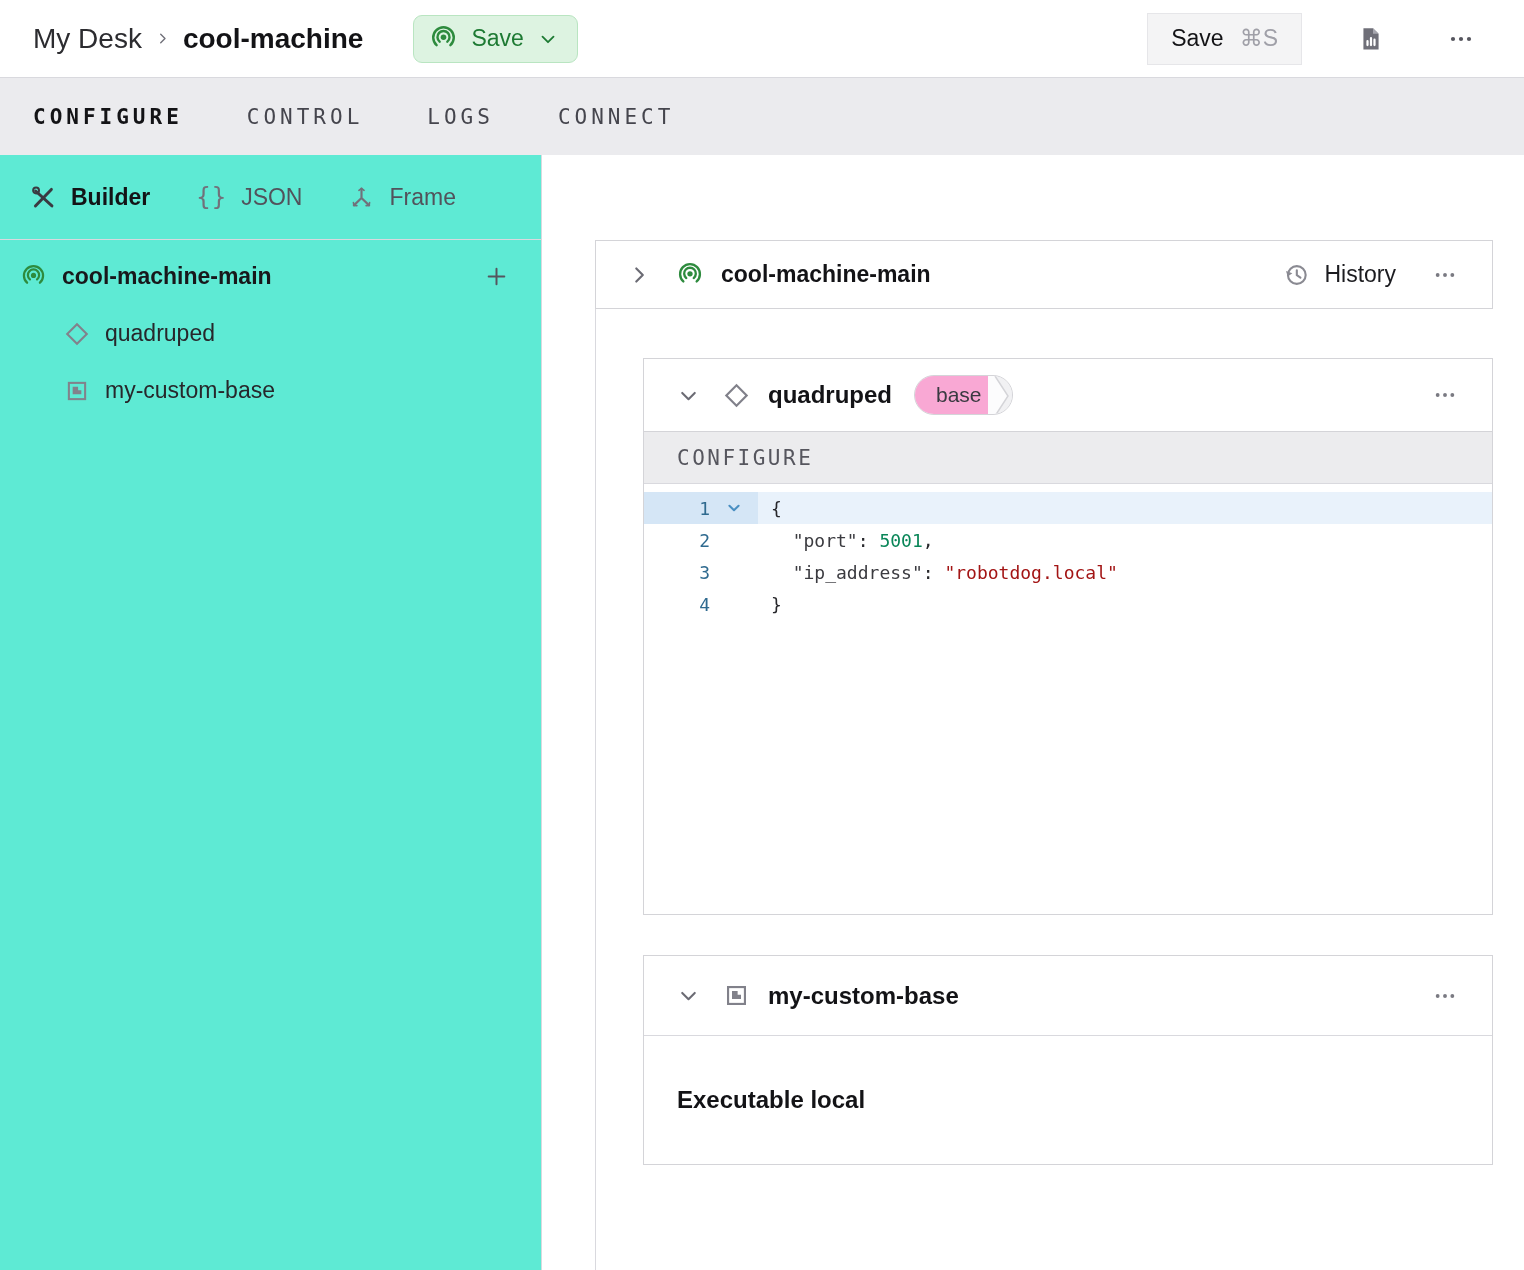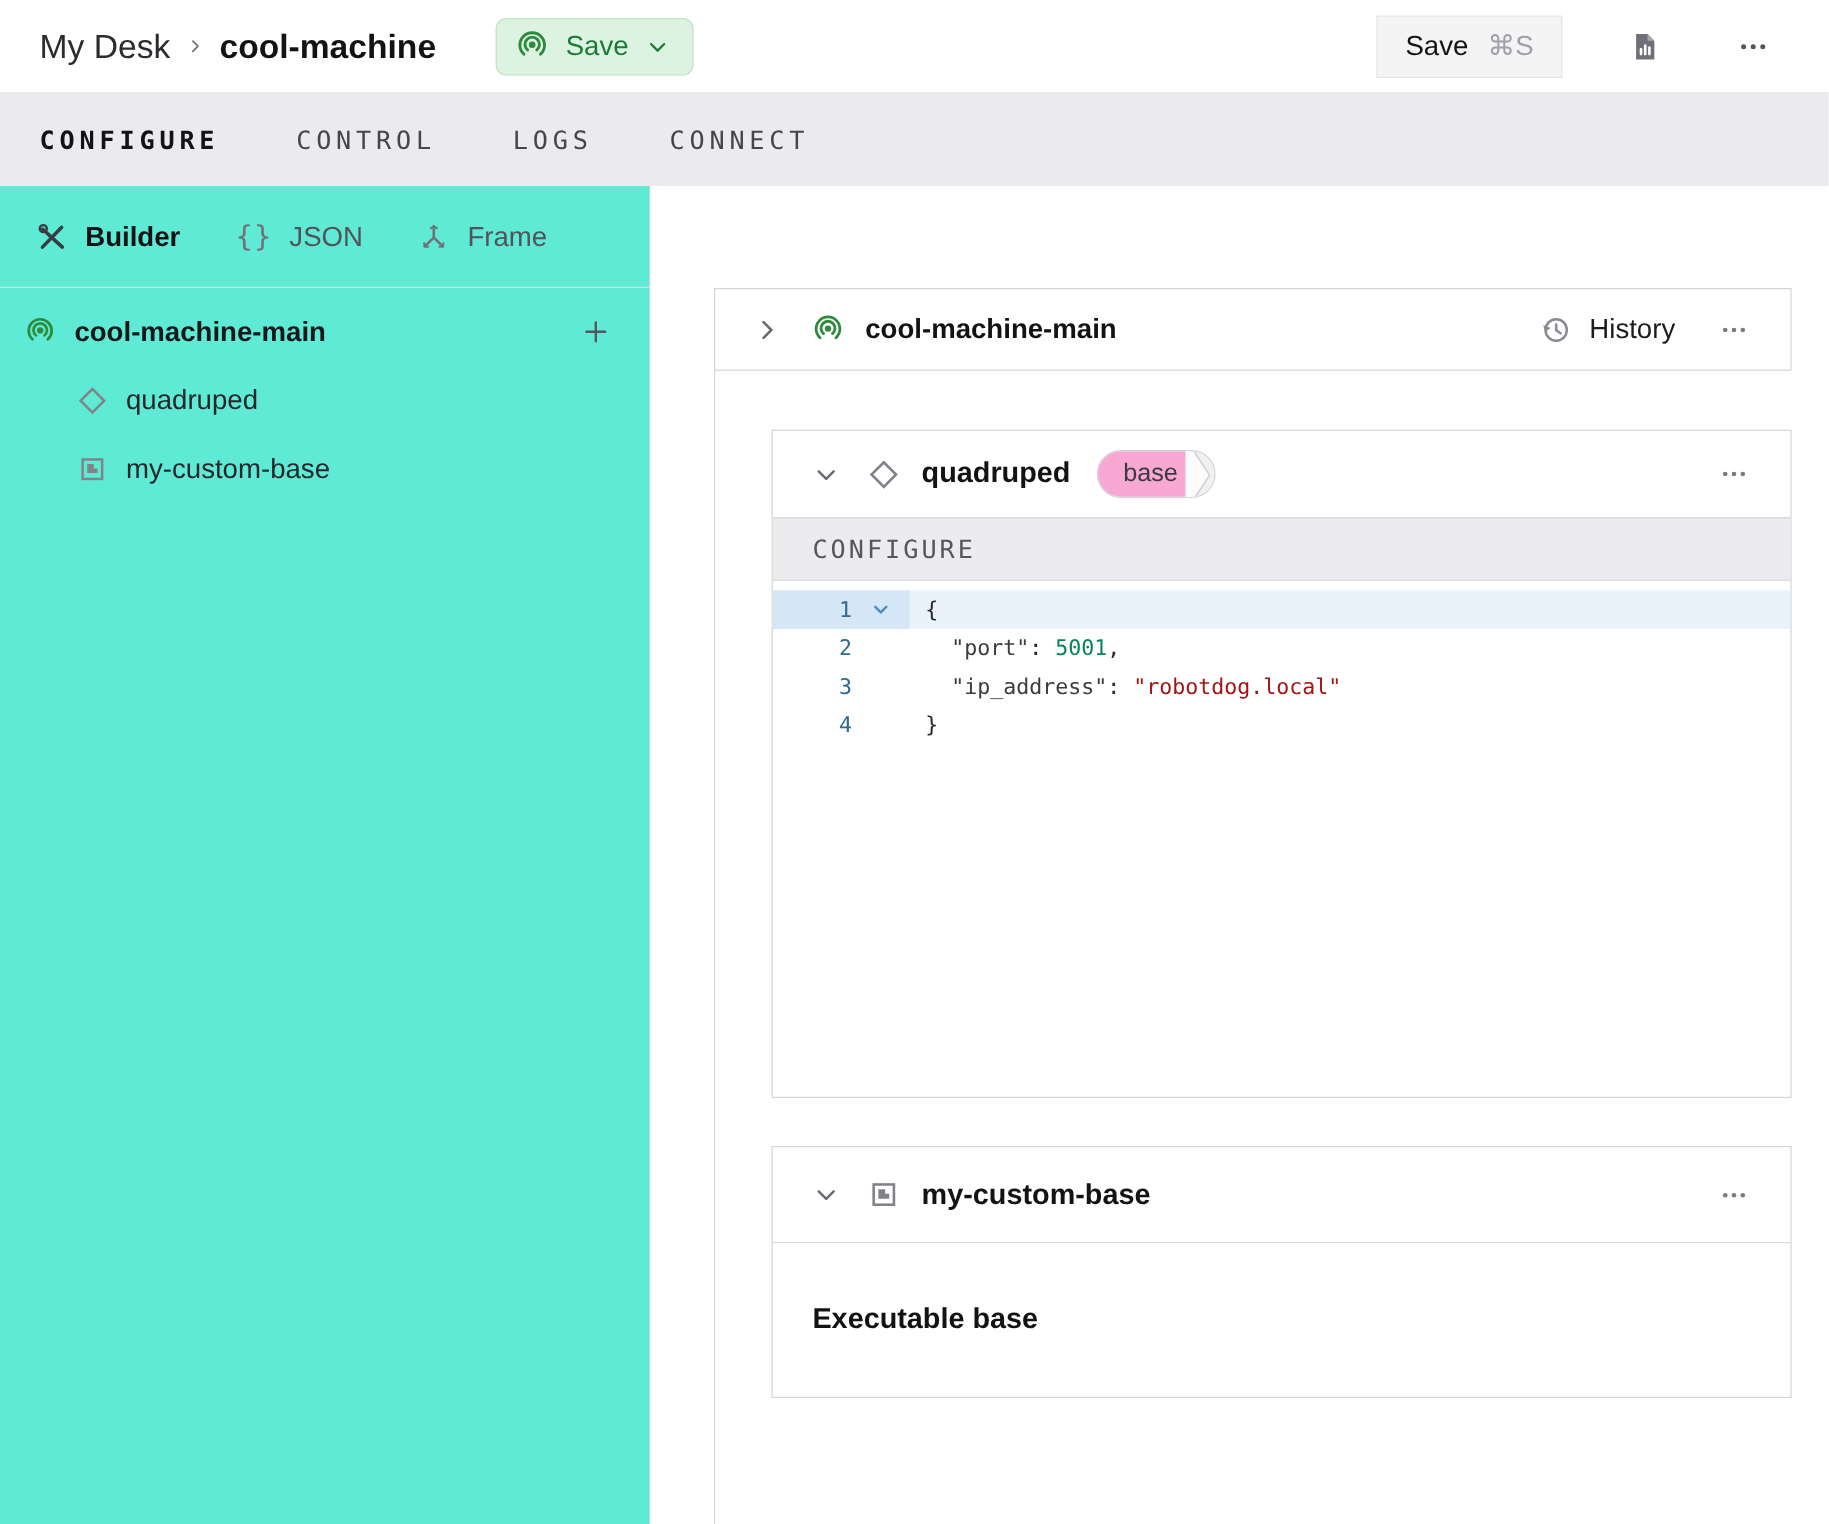--- a/index.html
+++ b/index.html
@@ -380,17 +380,17 @@
         <span class="c-title">my-custom-base</span>
         <button class="icon-btn" style="margin-left:auto;color:#7a7a82">
           <span>
             <svg width="30" height="22" viewBox="0 0 24 24">
                 <use href="#i-dots"></use>
               </svg>
           </span>
         </button>
       </div>
       <div class="module-body">
-        <span class="field-label">Executable base</span>
+        <span class="field-label">Executable local</span>
       </div>
     </section>
   </main>
 </div>
 
 </body></html>

